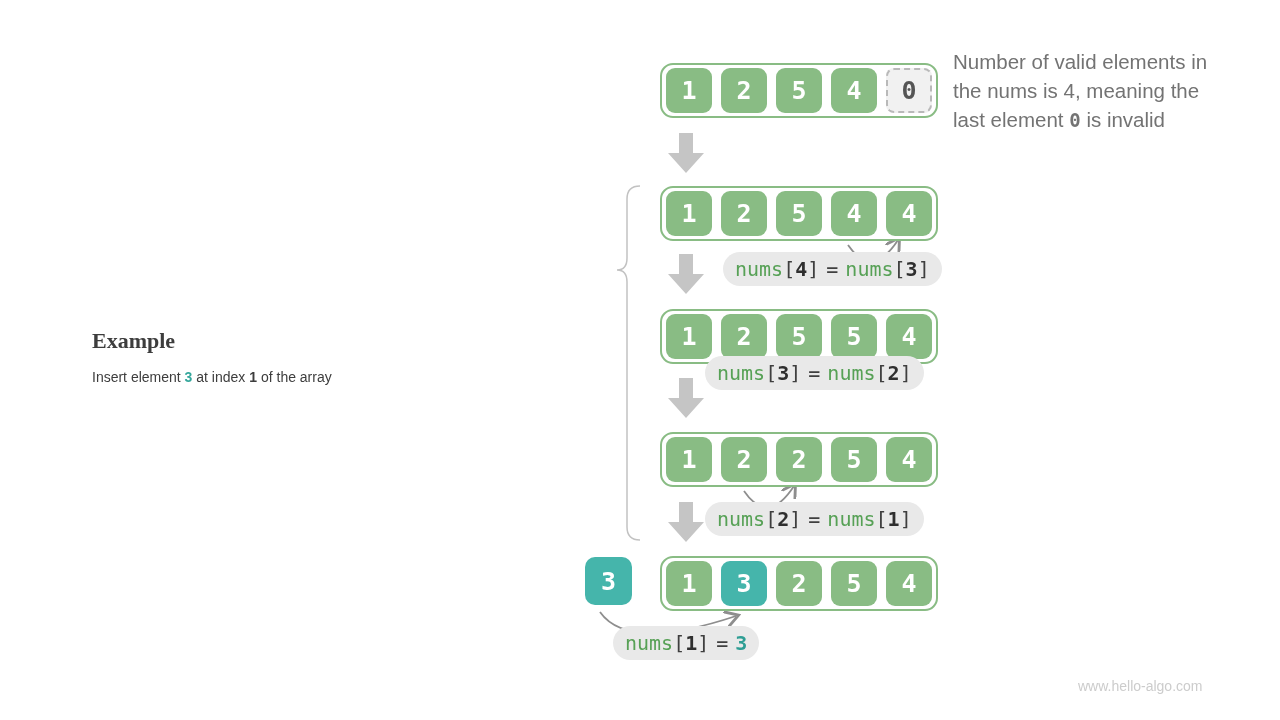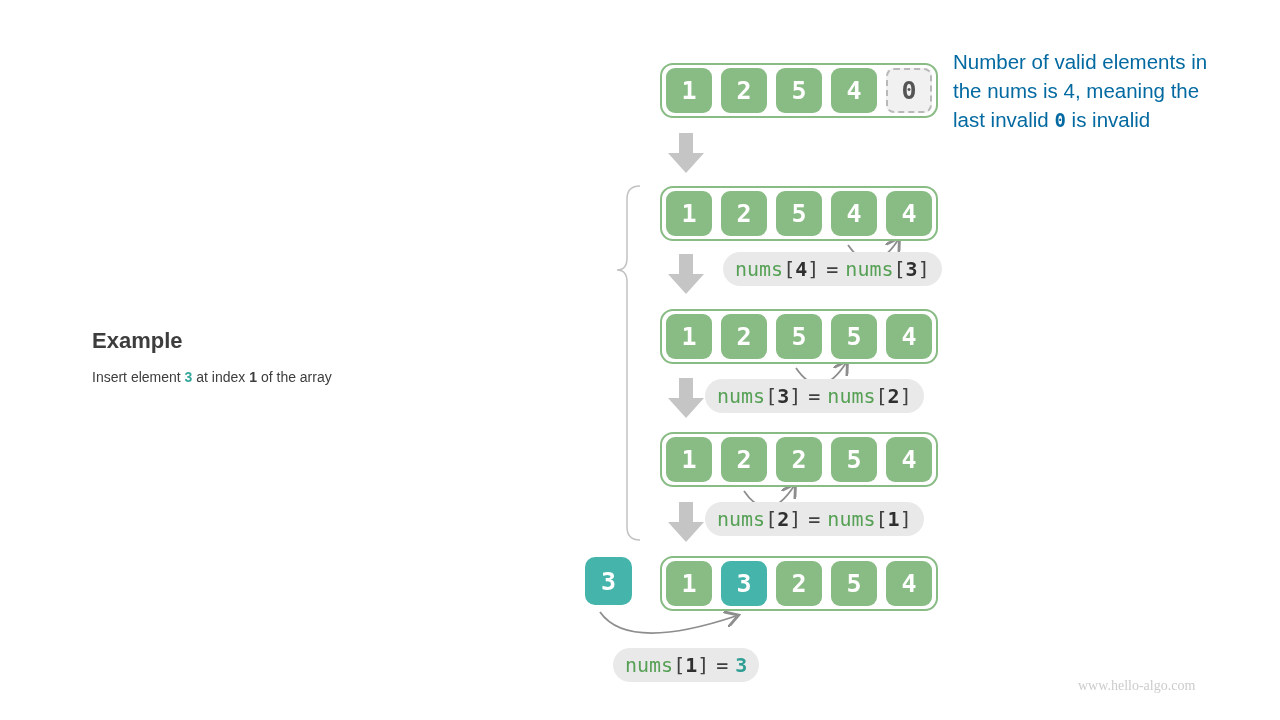--- a/index.html
+++ b/index.html
@@ -63,49 +63,50 @@
     color: #3f3f3f;
   }
   .code-label .fn  { color: #57a156; }
   .code-label .ix  { color: #2f2f2f; font-weight: bold; }
   .code-label .eq  { margin: 0 7px; }
   .code-label .val { color: #2e9e94; font-weight: bold; }
 
   
   .note {
     position: absolute;
-    color: #0369a1;
+    color: #737373;
     font-size: 20.5px;
     line-height: 29px;
     white-space: nowrap;
   }
   .note .mono0 {
     font-family: "DejaVu Sans Mono", monospace;
     font-weight: bold;
     font-size: 19px;
   }
   .example-title {
     position: absolute;
     color: #3d3d3d;
     font-size: 22px;
     font-weight: bold;
     white-space: nowrap;
+    font-family: Liberation Serif, serif;
   }
   .example-line {
     position: absolute;
     color: #3d3d3d;
     font-size: 14px;
     white-space: nowrap;
   }
   .example-line .ins { color: #35a79c; font-weight: bold; }
   .example-line .idx { font-weight: bold; }
 
   .watermark {
     position: absolute;
-    font-family: Liberation Serif, serif;
+    font-family: Liberation Sans, sans-serif;
     font-size: 14px;
     color: #cccccc;
     white-space: nowrap;
   }
 
   #overlay { position: absolute; left: 0; top: 0; pointer-events: none; }
 </style>
 </head>
 <body>
 
@@ -133,21 +134,21 @@
 
   <div class="example-title" style="left:92px; top:328px">Example</div>
   <div class="example-line" style="left:92px; top:369px">
     <span>Insert element </span><span class="ins">3</span><span> at index </span><span class="idx">1</span><span> of the array</span>
   </div>
 
 
   <div class="note" style="left:953px; top:47px">
     <span>Number of valid elements in</span><br>
     <span>the nums is 4, meaning the</span><br>
-    <span>last invalid </span><span class="mono0">0</span><span> is invalid</span>
+    <span>last element </span><span class="mono0">0</span><span> is invalid</span>
   </div>
 
 
   <div class="array-row" style="left:660px; top:63px">
     <div class="cell green">1</div>
     <div class="cell green">2</div>
     <div class="cell green">5</div>
     <div class="cell green">4</div>
     <div class="cell dashed">0</div>
   </div>
@@ -163,21 +164,21 @@
     <span class="fn">nums</span><span>[</span><span class="ix">4</span><span>]</span><span class="eq">=</span><span class="fn">nums</span><span>[</span><span class="ix">3</span><span>]</span>
   </div>
 
   <div class="array-row" style="left:660px; top:309px">
     <div class="cell green">1</div>
     <div class="cell green">2</div>
     <div class="cell green">5</div>
     <div class="cell green">5</div>
     <div class="cell green">4</div>
   </div>
-  <div class="code-label" style="left:705px; top:379px">
+  <div class="code-label" style="left:705px; top:356px">
     <span class="fn">nums</span><span>[</span><span class="ix">3</span><span>]</span><span class="eq">=</span><span class="fn">nums</span><span>[</span><span class="ix">2</span><span>]</span>
   </div>
 
   <div class="array-row" style="left:660px; top:432px">
     <div class="cell green">1</div>
     <div class="cell green">2</div>
     <div class="cell green">2</div>
     <div class="cell green">5</div>
     <div class="cell green">4</div>
   </div>
@@ -186,19 +187,19 @@
   </div>
 
   <div class="lone-cell" style="left:585px; top:557px">3</div>
   <div class="array-row" style="left:660px; top:556px">
     <div class="cell green">1</div>
     <div class="cell teal">3</div>
     <div class="cell green">2</div>
     <div class="cell green">5</div>
     <div class="cell green">4</div>
   </div>
-  <div class="code-label" style="left:613px; top:648px">
+  <div class="code-label" style="left:613px; top:626px">
     <span class="fn">nums</span><span>[</span><span class="ix">1</span><span>]</span><span class="eq">=</span><span class="val">3</span>
   </div>
 
   <div class="watermark" style="left:1078px; top:678px">www.hello-algo.com</div>
 
 </div>
 
 </body></html>

